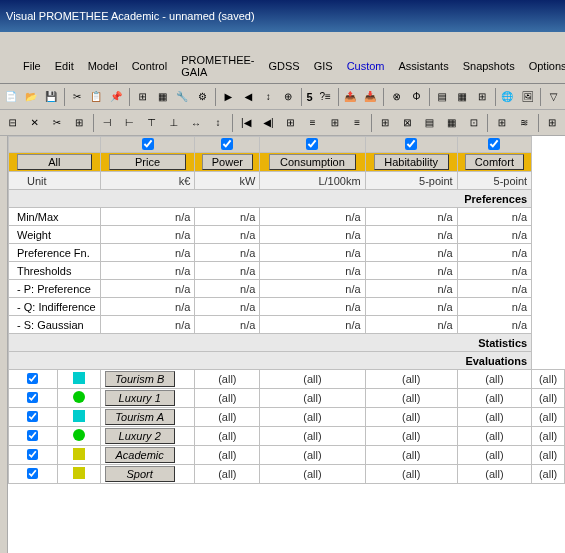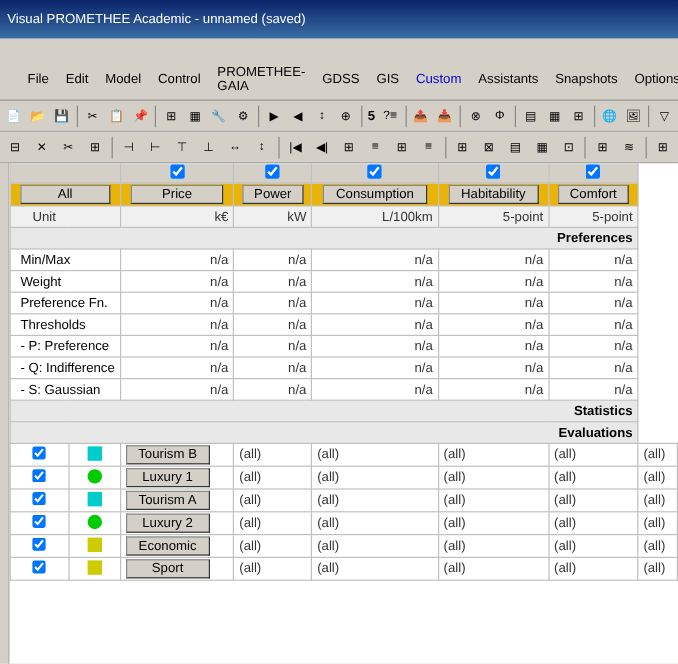--- a/index.html
+++ b/index.html
@@ -231,34 +231,35 @@
     }
 
     .eval-btn {
       background: #d4d0c8;
       border: 1px outset #888;
       font-size: 11px;
       padding: 1px 4px;
       cursor: pointer;
       min-width: 70px;
       text-align: center;
+      font-style: italic;
     }
 
     .eval-row td:first-child {
       width: 24px;
       text-align: center;
       padding: 0 2px;
     }
     .eval-row td:nth-child(2) {
       width: 20px;
       text-align: center;
     }
 
     .all-val {
-      text-align: left;
+      text-align: center;
       color: #333;
     }
   </style>
 </head>
 <body>
 
 <div class="title-bar">
   <span>Visual PROMETHEE Academic - unnamed (saved)</span>
 </div>
 
@@ -497,21 +498,21 @@
         <td><button class="eval-btn">Luxury 2</button></td>
         <td class="all-val">(all)</td>
         <td class="all-val">(all)</td>
         <td class="all-val">(all)</td>
         <td class="all-val">(all)</td>
         <td class="all-val">(all)</td>
       </tr>
       <tr class="eval-row">
         <td><input type="checkbox" checked="" style="width: 11px; height: 11px;"></td>
         <td><span class="square-yellow"></span></td>
-        <td><button class="eval-btn">Economic</button></td>
+        <td><button class="eval-btn">Academic</button></td>
         <td class="all-val">(all)</td>
         <td class="all-val">(all)</td>
         <td class="all-val">(all)</td>
         <td class="all-val">(all)</td>
         <td class="all-val">(all)</td>
       </tr>
       <tr class="eval-row">
         <td><input type="checkbox" checked="" style="width: 11px; height: 11px;"></td>
         <td><span class="square-yellow"></span></td>
         <td><button class="eval-btn">Sport</button></td>

